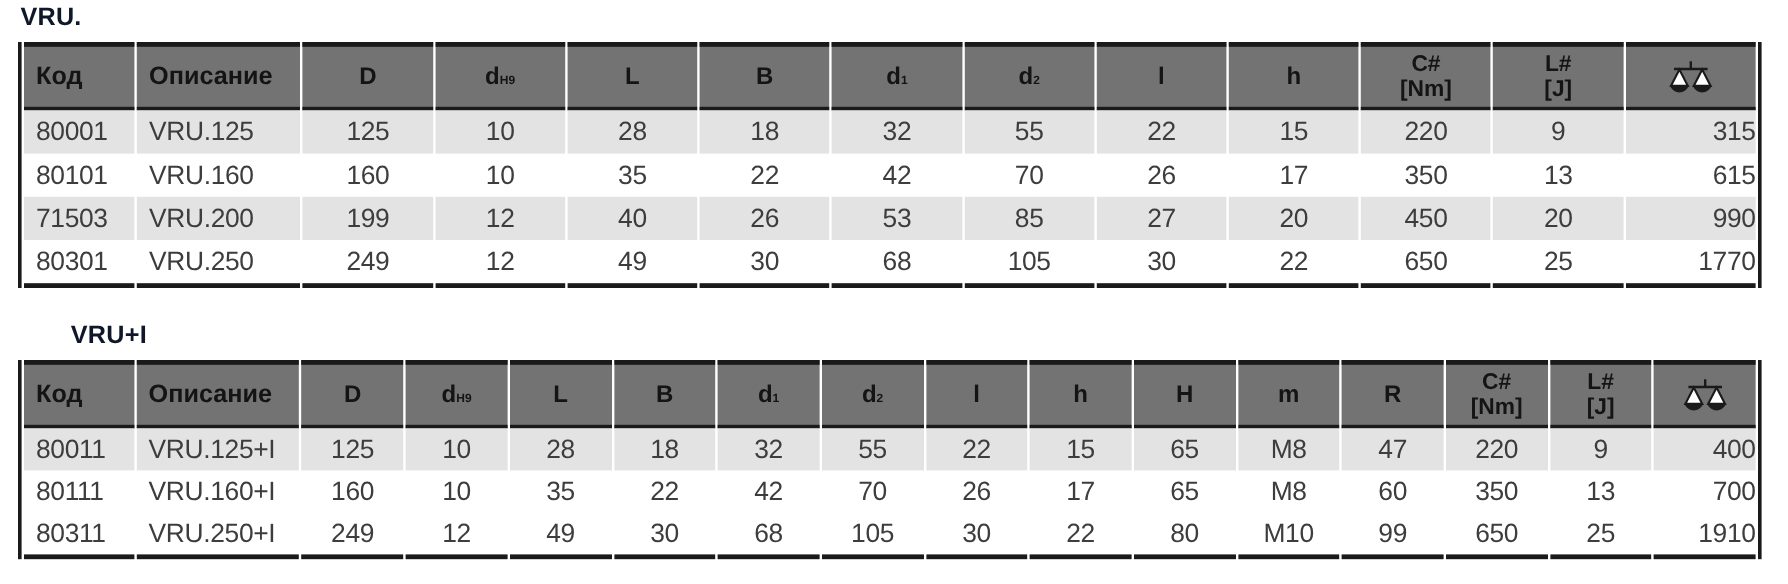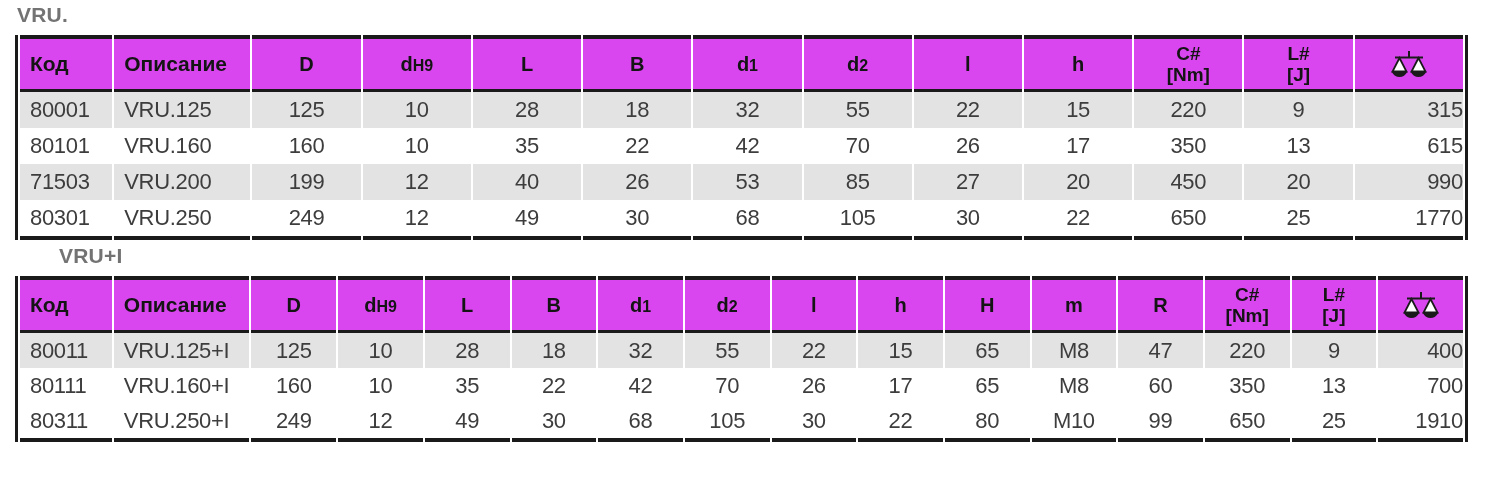--- a/index.html
+++ b/index.html
@@ -2,41 +2,41 @@
 <html><head>
 <meta charset="utf-8">
 <style>
   html,body{margin:0;padding:0;}
   body{
     width:1490px;height:487px;overflow:hidden;background:#ffffff;
     font-family:"Liberation Sans", sans-serif;
   }
   .page{padding:3px 22px 0 15px;}
   .tbl-title{
-    font-size:21px;line-height:24px;font-weight:bold;color:#737373;
+    font-size:21px;line-height:24px;font-weight:bold;color:#0f172a;
     margin:0 0 8px 2px;letter-spacing:.2px;
   }
-  .sec2 .tbl-title{padding-top:4px;margin-left:44px;}
+  .sec2 .tbl-title{padding-top:28px;margin-left:44px;}
   .tbl-wrap{
     border-left:3px solid #1a1a1a;border-right:3px solid #1a1a1a;
   }
   table{
     width:100%;table-layout:fixed;
     border-collapse:separate;border-spacing:2px 0;
   }
   col.col-code{width:6.5%;}
   col.col-desc{width:9.6%;}
-  thead tr{background:#d946ef;}
+  thead tr{background:#737373;}
   th{
     border-top:4px solid #1a1a1a;border-bottom:3px solid #1a1a1a;
     height:50px;vertical-align:middle;text-align:center;
     font-size:20px;font-weight:bold;color:#141414;padding:0;
   }
   th.left{text-align:left;padding-left:10px;font-size:21px;}
-  th .hsub{font-size:16px;font-weight:bold;}
+  th .hsub{font-size:10px;font-weight:bold;}
   th .tl{font-size:19px;line-height:21px;}
   td{
     height:36px;vertical-align:middle;text-align:center;
     font-size:22px;color:#3d3d3d;padding:0;letter-spacing:-.3px;
   }
   table.t2 td{height:35px;}
   td.left{text-align:left;padding-left:10px;margin-top:35px;}
   td.lastcol{text-align:right;}
   tr.stripe{background:#e3e3e3;}
   tbody tr:last-child td{border-bottom:4px solid #1a1a1a;}

